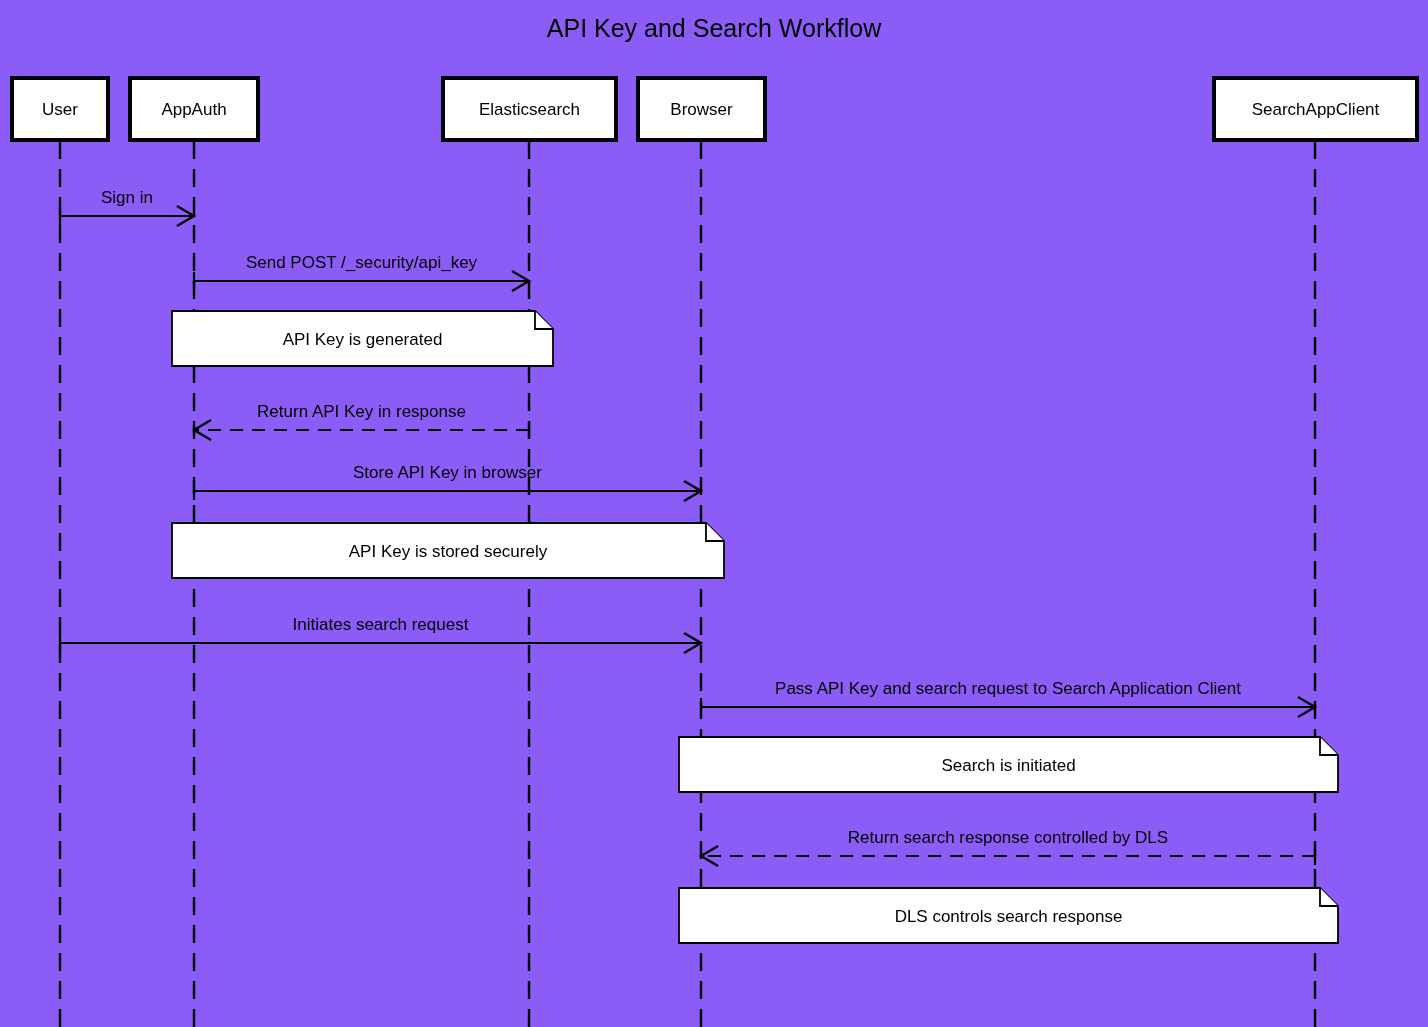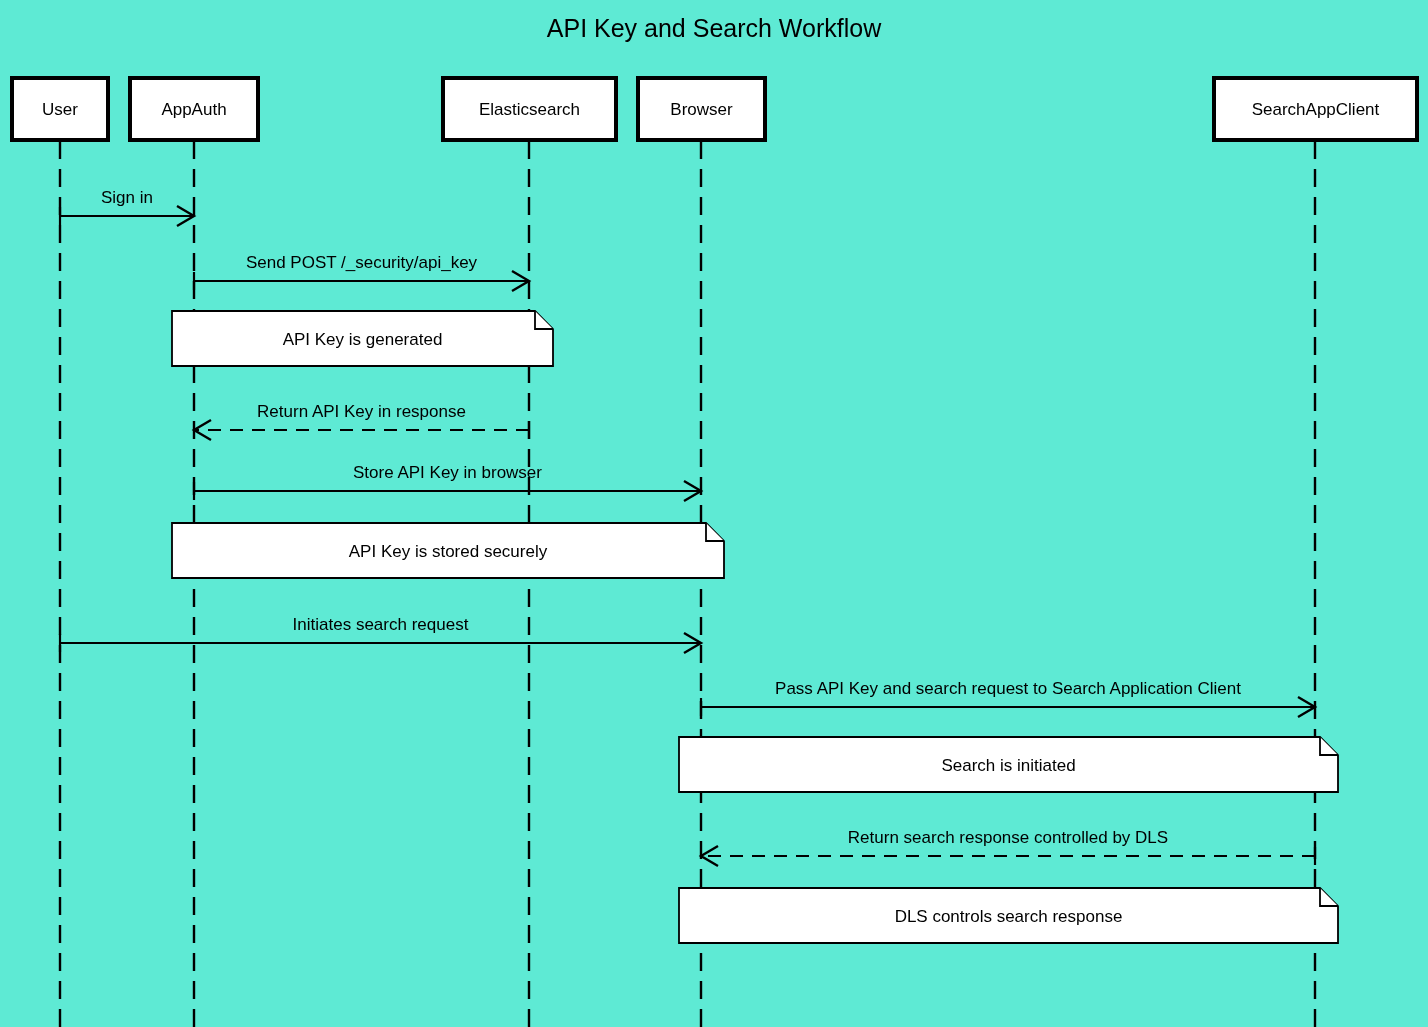--- a/index.html
+++ b/index.html
@@ -8,21 +8,21 @@
     background: #ffffff;
   }
   body {
     font-family: "Liberation Sans", sans-serif;
     color: #000000;
   }
   #diagram-root {
     position: relative;
     width: 1428px;
     height: 1027px;
-    background: #5eead4;
+    background: #8b5cf6;
     overflow: hidden;
   }
   #diagram-svg {
     position: absolute;
     left: 0;
     top: 0;
     width: 1428px;
     height: 1027px;
     display: block;
   }

